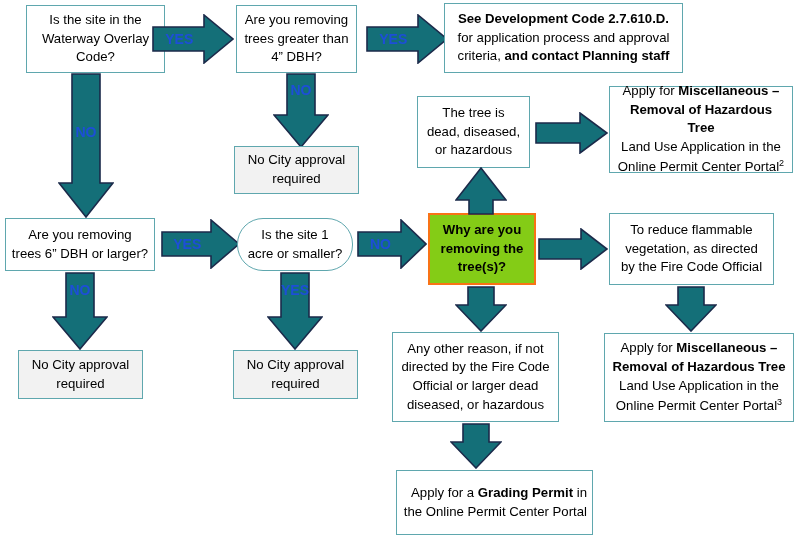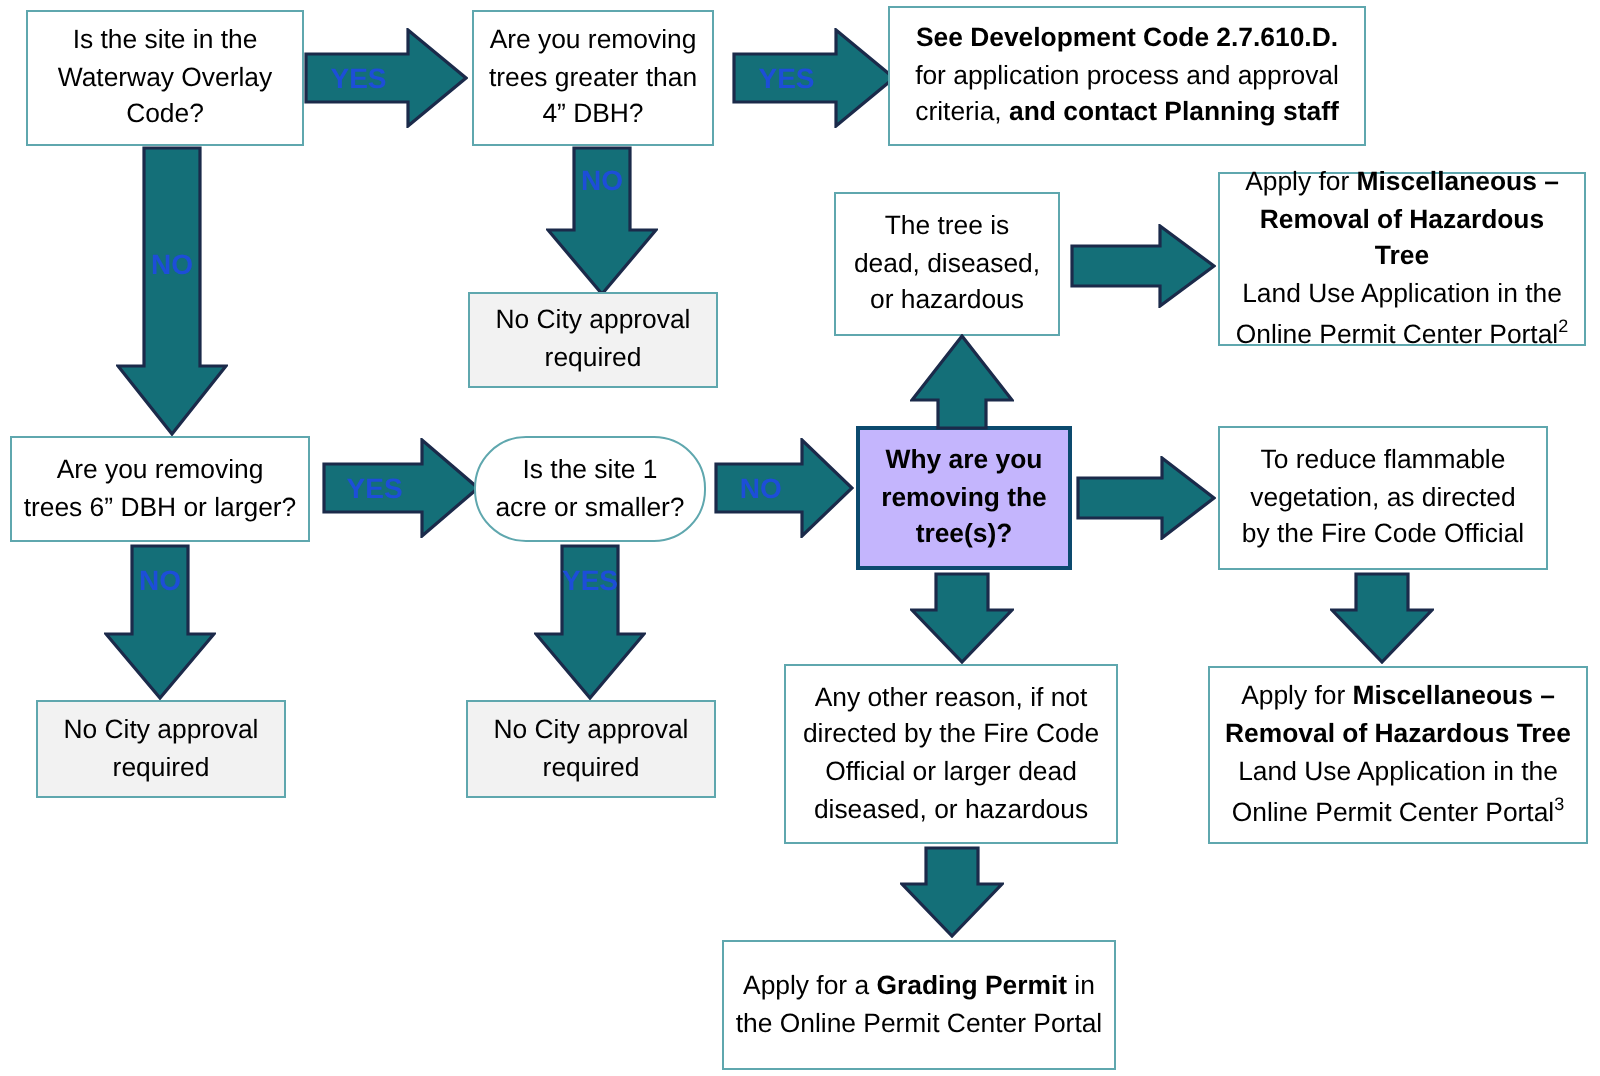--- a/index.html
+++ b/index.html
@@ -28,22 +28,22 @@
     align-items: center;
     justify-content: center;
     text-align: center;
     line-height: 1.42;
     font-size: 13.2px;
     padding: 2px 5px;
   }
   .box .inner { width: 100%; }
   .box.gray { background: #f2f2f2; }
   .box.teal-fill {
-    background: #c4b5fd;
-    border: 2px solid #0c4a6e;
+    background: #84cc16;
+    border: 2px solid #f97316;
     font-weight: bold;
   }
   .box b { font-weight: bold; }
   .box .small {
     font-size: 11px;
     display: block;
   }
   .box sup { font-size: 9px; vertical-align: super; }
 
   .arrow {
@@ -62,21 +62,21 @@
     text-align: center;
   }
   .arrow.dir-right .alabel { top: 50%; transform: translateY(-50%); left: 2px; right: 36%; text-align: center; }
   .arrow.dir-down  .alabel { left: 0; right: 0; text-align: center; }
 </style>
 </head>
 <body>
 
 <div id="canvas">
 
-  <div class="box" style="left:13px; top:5px; width:139px; height:68px;text-align:center;">
+  <div class="box" style="left:26px; top:5px; width:139px; height:68px;text-align:center;">
     <div class="inner">
       <div>Is the site in the</div>
       <div>Waterway Overlay</div>
       <div>Code?</div>
     </div>
   </div>
 
   <div class="arrow dir-right" style="left:152px; top:14px; width:82px; height:50px;">
     <svg width="82" height="50" viewBox="0 0 82 50" aria-hidden="true">
       <polygon points="1,13 52,13 52,1 81,25 52,49 52,37 1,37" fill="#146f78" stroke="#1b2a4a" stroke-width="1.6"></polygon>
@@ -279,21 +279,21 @@
     </div>
   </div>
 
   <div class="arrow dir-down" style="left:450px; top:423px; width:52px; height:46px;">
     <svg width="52" height="46" viewBox="0 0 52 46" aria-hidden="true">
       <polygon points="13,1 39,1 39,19 51,19 26,45 1,19 13,19" fill="#146f78" stroke="#1b2a4a" stroke-width="1.6"></polygon>
     </svg>
     <span class="alabel"></span>
   </div>
 
-  <div class="box" style="left:361px; top:470px; width:197px; height:65px;">
+  <div class="box" style="left:396px; top:470px; width:197px; height:65px;text-align:right;">
     <div class="inner">
       <div>
         <span>Apply for a </span><b>Grading Permit</b><span> in</span>
       </div>
       <div>the Online Permit Center Portal</div>
     </div>
   </div>
 
 </div>
 

